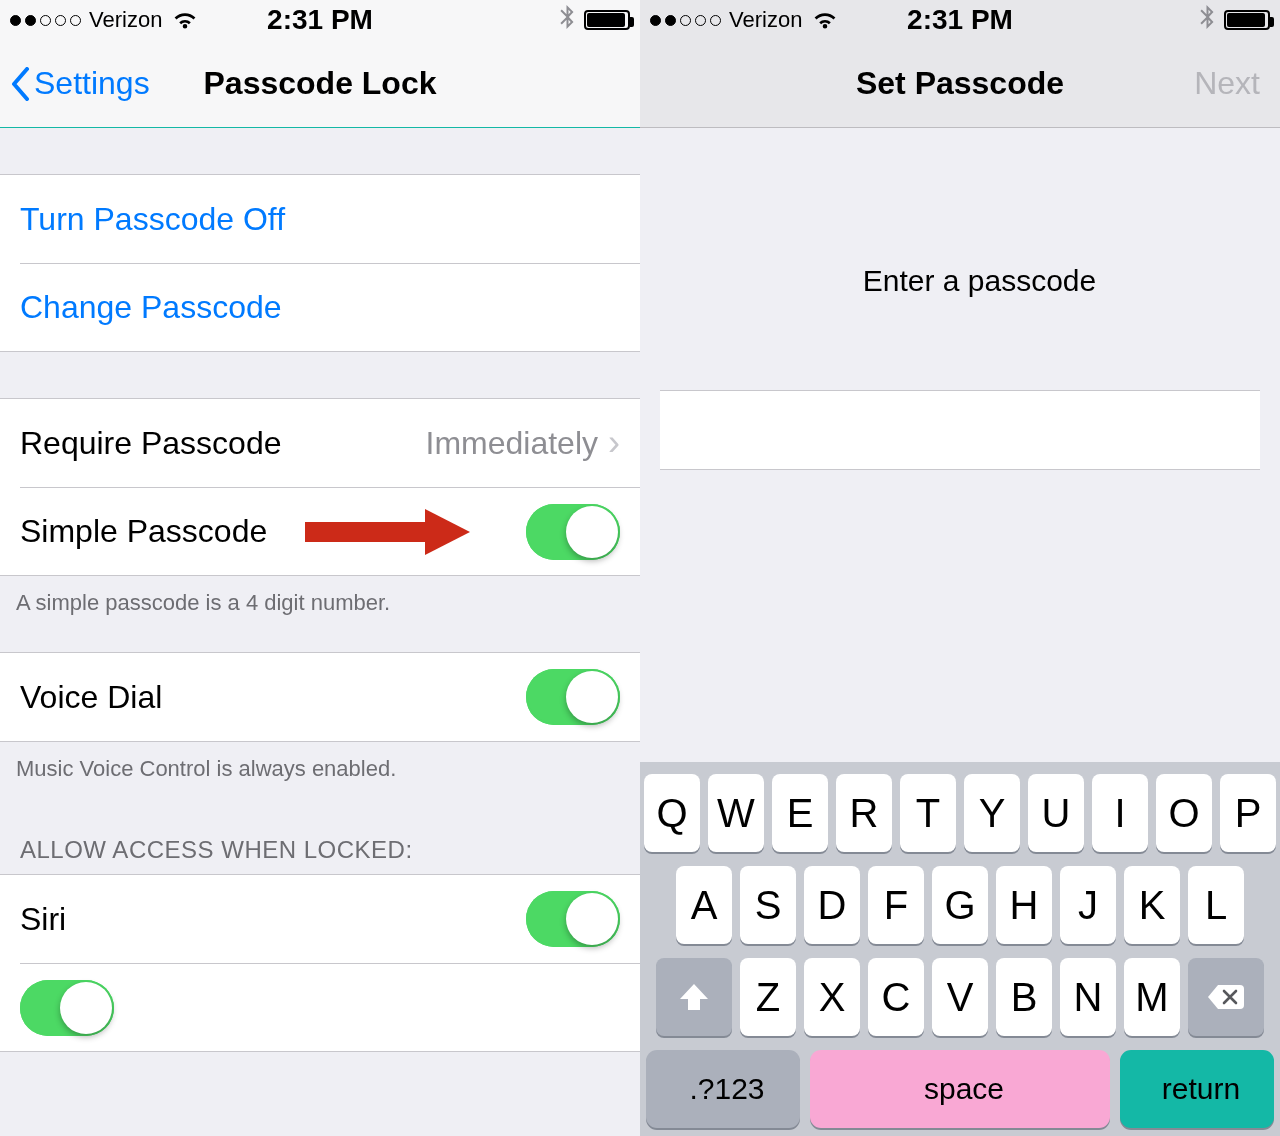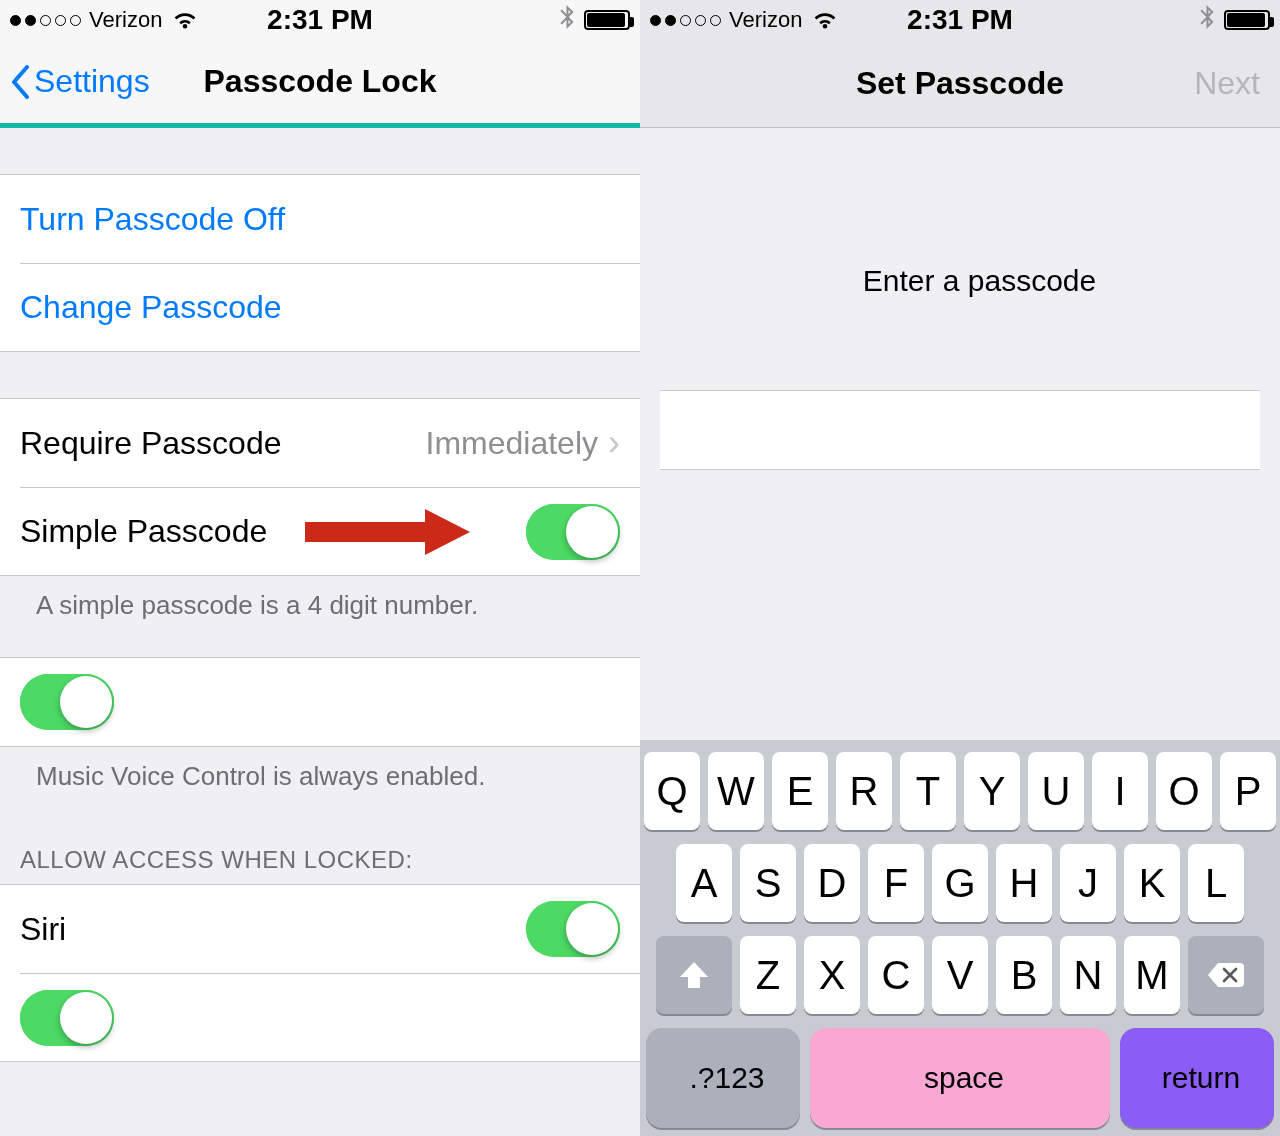--- a/index.html
+++ b/index.html
@@ -48,42 +48,42 @@
   .battery::after {
     content:""; position:absolute; right:-6px; top:5px; width:4px; height:10px; background:#000; border-radius:0 2px 2px 0;
   }
   .battery .fill { position:absolute; left:1px; top:1px; bottom:1px; width: 38px; background:#000; border-radius:2px; }
 
   
   .nav-bar {
     height: 88px;
     display:flex; align-items:center; justify-content:center;
     position:relative;
-    border-bottom:5px solid #14b8a6;
+    border-bottom:1px solid #14b8a6;
     padding: 0 12px;
   }
   .nav-bg-light { background:#f7f7f8; }
   .nav-bg-grey  { background:#e7e7ea; }
   .nav-title { font-size: 32px; font-weight: 600; color:#000; }
   .nav-left, .nav-right {
     position:absolute; top:0; bottom:0; display:flex; align-items:center;
     font-size: 32px;
   }
   .nav-left { left: 10px; }
   .nav-right { right: 20px; }
   .blue { color:#007aff; }
   .grey-text { color:#b5b5ba; }
   .back-chevron { margin-right: 4px; display:inline-flex; }
 
   
   .content { flex:1; overflow:hidden; }
   .group { margin-top: 46px; border-top:1px solid #c8c7cc; border-bottom:1px solid #c8c7cc; background:#fff; }
   .group.tight { margin-top: 22px; }
   .group-heading { padding: 40px 20px 10px 20px; font-size:24px; color:#6d6d72; letter-spacing:0.5px; }
-  .footer-note { padding: 14px 36px; font-size: 26px; color:#6d6d72; }
+  .footer-note { padding: 14px 16px; font-size: 22px; color:#6d6d72; }
   .row {
     display:flex; align-items:center; padding: 0 20px; height: 88px;
     font-size: 32px; position:relative;
   }
   .row + .row { border-top:1px solid #c8c7cc; margin-left:20px; padding-left:0; }
   .row + .row::before{ content:""; position:absolute; left:-20px; right:0; } 
   .row .label { flex:1; color:#000; }
   .row.link .label { color:#007aff; }
   .row .value { color:#8e8e93; margin-right:10px; }
   .disclosure { color:#c7c7cc; font-size: 36px; font-weight:300; }
@@ -148,23 +148,23 @@
   .krow.mid { padding: 0 28px; }
   .fnkey {
     background:#abb0bb; border-radius:8px; box-shadow:0 2px 0 #848a95;
     height:78px; display:flex; align-items:center; justify-content:center;
     flex: 0 0 76px; color:#fff;
   }
   .fnkey svg { display:block; }
   .krow4 { display:flex; gap:10px; }
   .krow4 .k-switch { flex:0 0 154px; background:#abb0bb; color:#000; font-size:30px; }
   .krow4 .k-space  { flex:1; background:#f9a8d4; color:#000; font-size:30px; }
-  .krow4 .k-return { flex:0 0 154px; background:#8b5cf6; color:#000; font-size:30px; }
+  .krow4 .k-return { flex:0 0 154px; background:#14b8a6; color:#000; font-size:30px; }
   .krow4 > div {
-    height:100px; border-radius:16px; box-shadow:0 2px 0 #848a95;
+    height:78px; border-radius:11px; box-shadow:0 2px 0 #848a95;
     display:flex; align-items:center; justify-content:center;padding-left:8px;
   }
 
   
   .pane-right .nav-bar { border-bottom:1px solid #bdbcc0; }
 </style>
 </head>
 <body>
 
 <div class="pane">
@@ -233,20 +233,21 @@
         </div>
         <div class="toggle">
             <div class="knob"></div>
           </div>
       </div>
     </div>
     <div class="footer-note">A simple passcode is a 4 digit number.</div>
 
     <div class="group tight">
       <div class="row">
+        <span class="label">Voice Dial</span>
         <div class="toggle">
             <div class="knob"></div>
           </div>
       </div>
     </div>
     <div class="footer-note">Music Voice Control is always enabled.</div>
 
     <div class="group-heading">ALLOW ACCESS WHEN LOCKED:</div>
     <div class="group allow" style="margin-top:0;">
       <div class="row">

